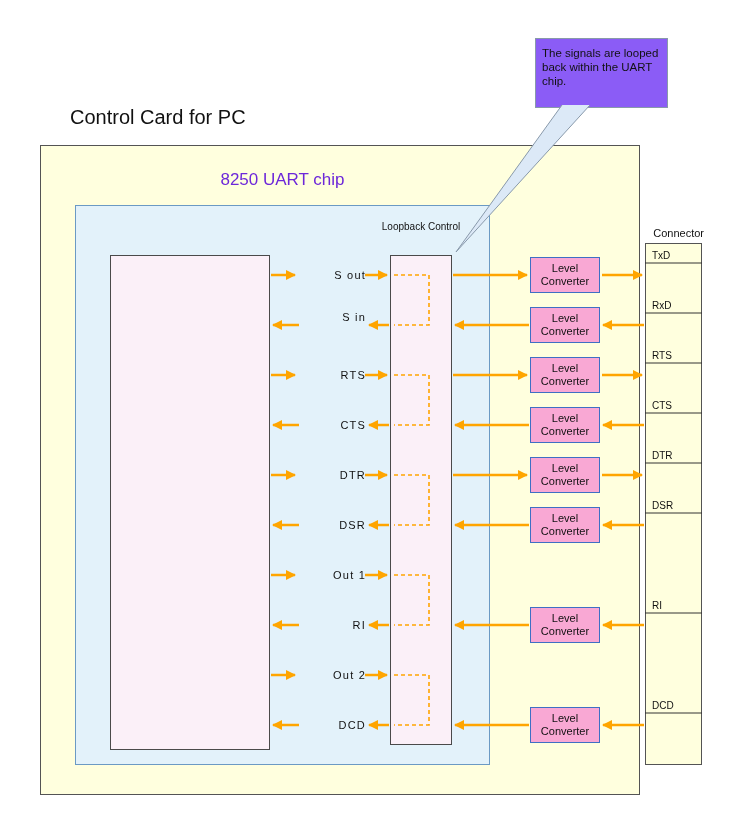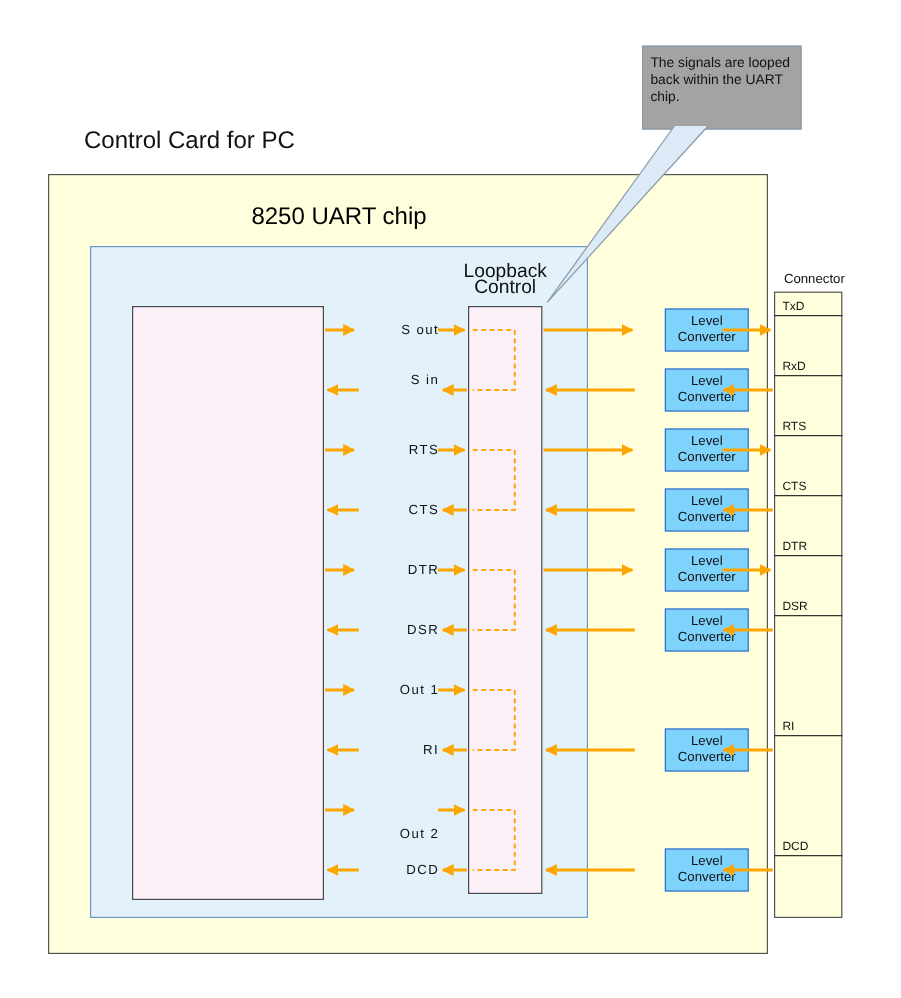--- a/index.html
+++ b/index.html
@@ -5,28 +5,28 @@
   html,body{margin:0;padding:0;background:#fff;}
   #canvas{position:relative;width:751px;height:832px;background:#fff;overflow:hidden;
           font-family:"Liberation Sans","DejaVu Sans",sans-serif;color:#111;}
   .abs{position:absolute;box-sizing:border-box;}
   #outer-card{left:40px;top:145px;width:600px;height:650px;background:#FFFFDE;border:1px solid #545454;}
   #uart-box{left:75px;top:205px;width:415px;height:560px;background:#E3F2FA;border:1px solid #6B9AC4;}
   #core-box{left:110px;top:255px;width:160px;height:495px;background:#FBF0F8;border:1px solid #4A4A4A;}
   #loopback-box{left:390px;top:255px;width:62px;height:490px;background:#FBF0F8;border:1px solid #4A4A4A;}
   #connector-box{left:645px;top:243px;width:57px;height:522px;background:#FFFFDE;border:1px solid #545454;}
   #page-title{left:70px;top:106px;font-size:20px;}
-  #uart-title{left:75px;top:170px;width:415px;text-align:center;font-size:20px;color:#000000;}
-  #loopback-label{left:381px;top:220px;width:80px;text-align:center;font-size:16px;line-height:13px;}
+  #uart-title{left:75px;top:170px;width:415px;text-align:center;font-size:17px;color:#6d28d9;}
+  #loopback-label{left:381px;top:220px;width:80px;text-align:center;font-size:10px;line-height:13px;}
   #connector-title{left:644px;top:227px;width:60px;text-align:right;font-size:11px;}
   .sig-label{left:296px;width:70px;height:16px;line-height:16px;text-align:right;font-size:11px;letter-spacing:1.2px;}
-  .lc-box{left:530px;width:70px;height:36px;background:#7dd3fc;border:1.5px solid #3F6FC4;
-          display:flex;align-items:center;justify-content:center;text-align:center;font-size:11px;line-height:13px;margin-left:24px;}
+  .lc-box{left:530px;width:70px;height:36px;background:#f9a8d4;border:1.5px solid #3F6FC4;
+          display:flex;align-items:center;justify-content:center;text-align:center;font-size:11px;line-height:13px;}
   .conn-label{left:649px;width:50px;height:14px;font-size:10px;line-height:14px;text-align:left;padding-left:3px;}
-  #callout-box{left:535px;top:38px;width:133px;height:70px;background:#a3a3a3;border:1px solid #8899AA;
+  #callout-box{left:535px;top:38px;width:133px;height:70px;background:#8b5cf6;border:1px solid #8899AA;
                font-size:11.5px;line-height:14px;padding:7px 6px;}
   #wires{position:absolute;left:0;top:0;z-index:10;pointer-events:none;}
   .wire{stroke:#FFA500;stroke-width:2.5px;}
   .loop{stroke:#FFA500;stroke-width:1.6px;fill:none;stroke-dasharray:4 3;}
   .pin{stroke:#333;stroke-width:1px;}
 </style>
 </head>
 <body>
 
 <div id="canvas">
@@ -47,21 +47,21 @@
   </div>
 
   <div class="abs sig-label" style="top:267px">S out</div>
   <div class="abs sig-label" style="top:309px">S in</div>
   <div class="abs sig-label" style="top:367px">RTS</div>
   <div class="abs sig-label" style="top:417px">CTS</div>
   <div class="abs sig-label" style="top:467px">DTR</div>
   <div class="abs sig-label" style="top:517px">DSR</div>
   <div class="abs sig-label" style="top:567px">Out 1</div>
   <div class="abs sig-label" style="top:617px">RI</div>
-  <div class="abs sig-label" style="top:687px">Out 2</div>
+  <div class="abs sig-label" style="top:667px">Out 2</div>
   <div class="abs sig-label" style="top:717px">DCD</div>
 
   <div class="abs lc-box" style="top:257px">
       <span>Level Converter</span>
     </div>
   <div class="abs lc-box" style="top:307px">
       <span>Level Converter</span>
     </div>
   <div class="abs lc-box" style="top:357px">
       <span>Level Converter</span>

